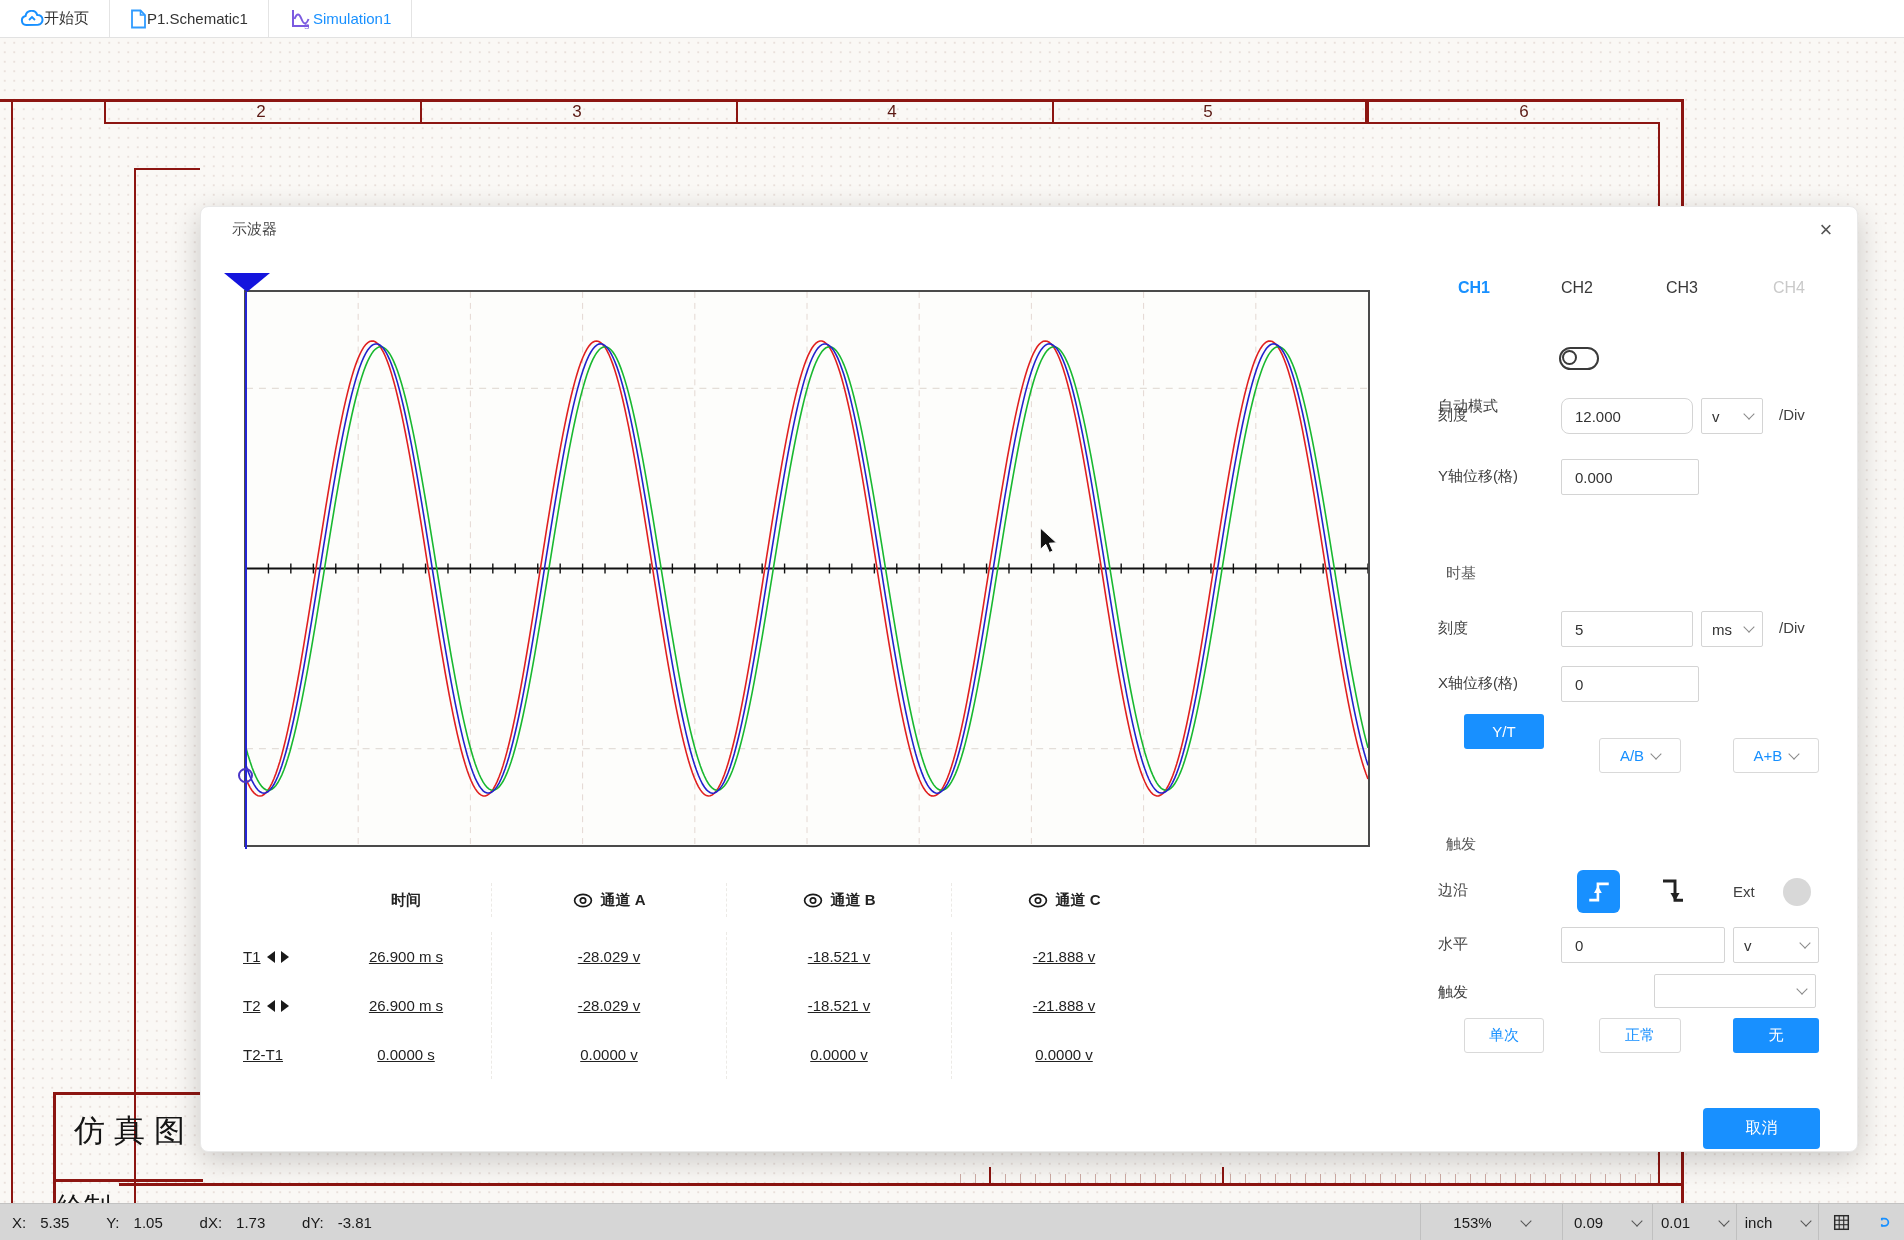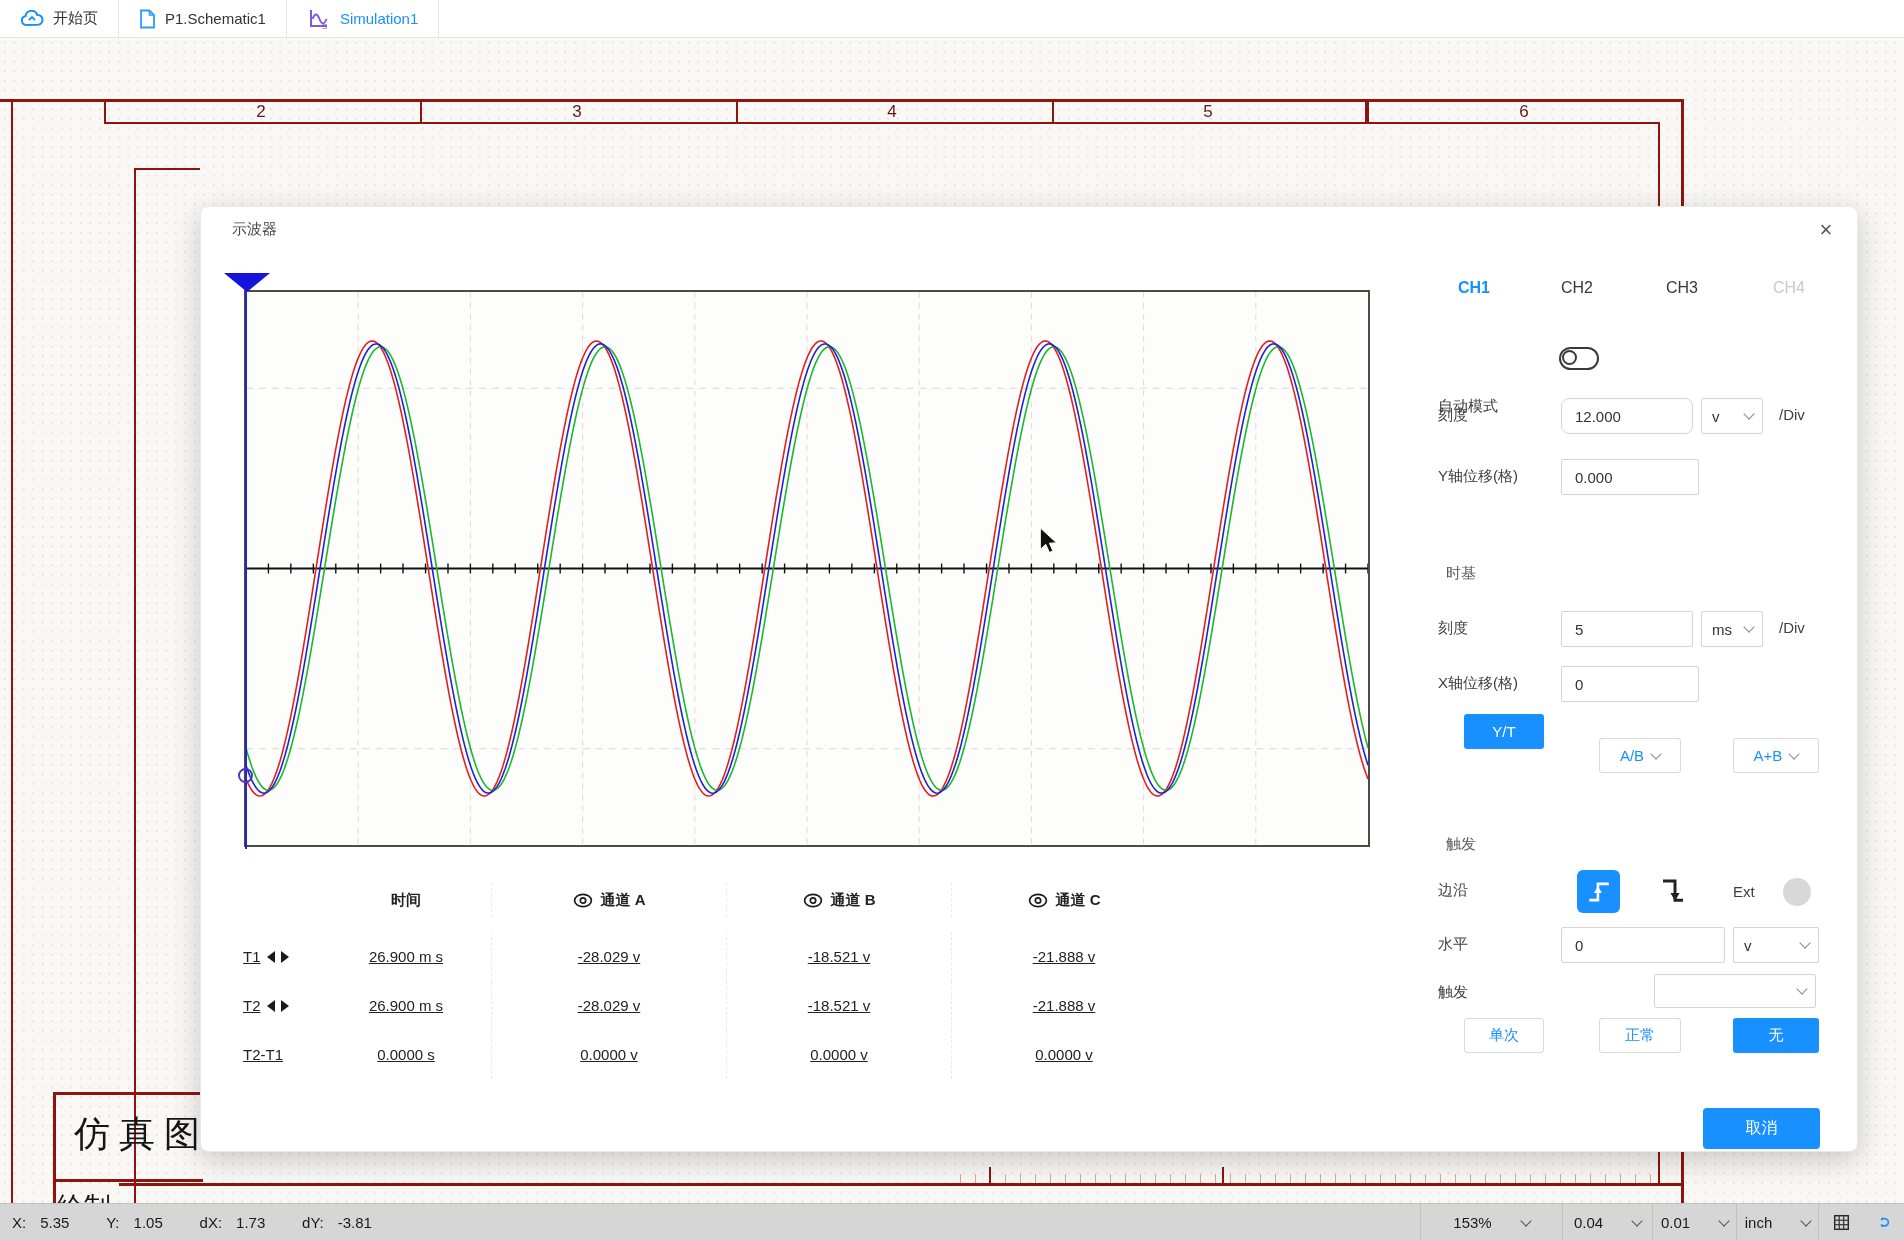--- a/index.html
+++ b/index.html
@@ -3,29 +3,29 @@
 <meta charset="utf-8">
 <style>
   * { margin:0; padding:0; box-sizing:border-box; }
   html,body { width:1904px; height:1240px; overflow:hidden; }
   body { font-family:"Liberation Sans","DejaVu Sans",sans-serif; background:#f8f6f3; }
   .app { position:relative; width:1904px; height:1240px; overflow:hidden; }
   .abs { position:absolute; }
 
   
   .tabbar { position:absolute; left:0; top:0; width:1904px; height:38px; background:#fff; border-bottom:1px solid #e2e2e2; display:flex; z-index:12; }
-  .tab { display:flex; align-items:center; gap:9px; padding:0 20px; border-right:1px solid #e4e4e4; font-size:15px; color:#333; background:#fff; cursor:default; }
+  .tab { display:flex; align-items:center; padding:0 20px; border-right:1px solid #e4e4e4; font-size:15px; color:#333; background:#fff; cursor:default; }
   .tab.active .tab-label { color:#1890ff; }
 
   
   .canvas { position:absolute; left:0; top:38px; width:1904px; height:1165px; background:#faf8f5;
             background-image:radial-gradient(rgba(165,130,118,0.20) 1px, transparent 1.3px); background-size:9.5px 9.5px; z-index:1; }
   .redline { position:absolute; background:#8c1511; }
   .sheetnum { position:absolute; font-size:17px; color:#5c1a14; transform:translateX(-50%); }
-  .tb-text1 { position:absolute; font-family:"Liberation Serif","DejaVu Serif",serif; font-size:36px; letter-spacing:9px; color:#151515; }
+  .tb-text1 { position:absolute; font-family:"Liberation Serif","DejaVu Serif",serif; font-size:31px; letter-spacing:9px; color:#151515; }
   .tb-text2 { position:absolute; font-family:"Liberation Serif","DejaVu Serif",serif; font-size:27px; color:#151515; }
   .ruler { position:absolute; background:repeating-linear-gradient(90deg, rgba(170,110,100,.55) 0 1px, transparent 1px 15px); }
 
   
   .dialog { position:absolute; left:200px; top:206px; width:1658px; height:946px; background:#fff; border:1px solid #e9e9e9; border-radius:8px; box-shadow:0 8px 30px rgba(0,0,0,.20); z-index:10; }
   .dlg-title { position:absolute; left:31px; top:13px; font-size:15px; color:#444; }
   .dlg-close { position:absolute; right:16px; top:8px; font-size:22px; color:#555; width:30px; height:30px; display:flex; align-items:center; justify-content:center; cursor:pointer; }
 
   
   .plot { position:absolute; left:43px; top:83px; width:1126px; height:557px; border:2px solid #4a4a4a; background:#fdfdfb; }
@@ -357,21 +357,21 @@
         <span class="val">1.73</span>
       <span>dY:</span>
         <span class="val">-3.81</span>
     </div>
     <div class="sb-right">
       <div class="sb-seg" style="width:142px;">
           <span>153%</span>
           <span class="chev"></span>
         </div>
       <div class="sb-seg" style="width:90px;">
-          <span>0.04</span>
+          <span>0.09</span>
           <span class="chev"></span>
         </div>
       <div class="sb-seg" style="width:84px;">
           <span>0.01</span>
           <span class="chev"></span>
         </div>
       <div class="sb-seg" style="width:82px;">
           <span>inch</span>
           <span class="chev"></span>
         </div>

